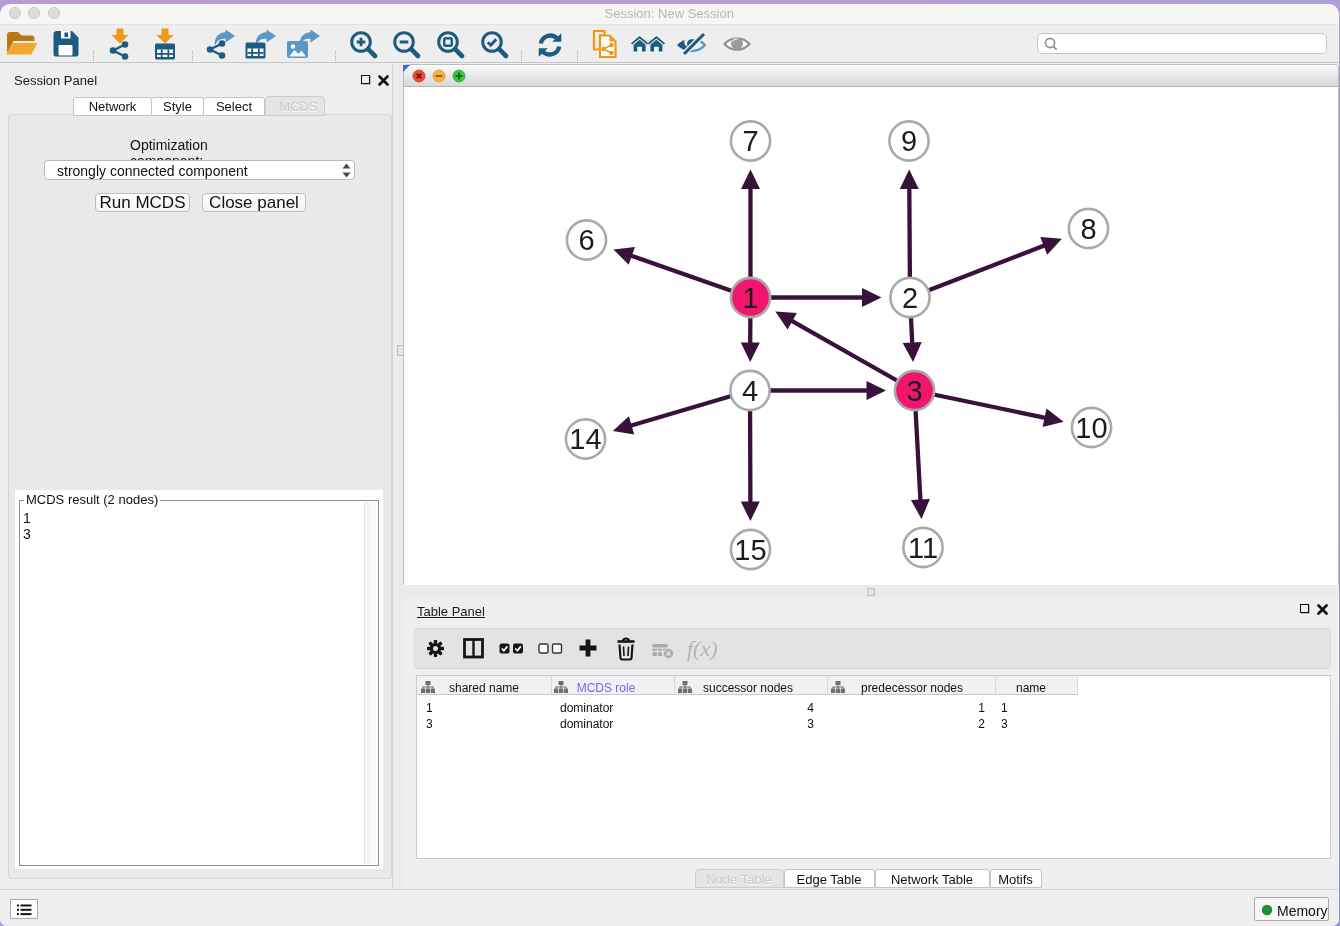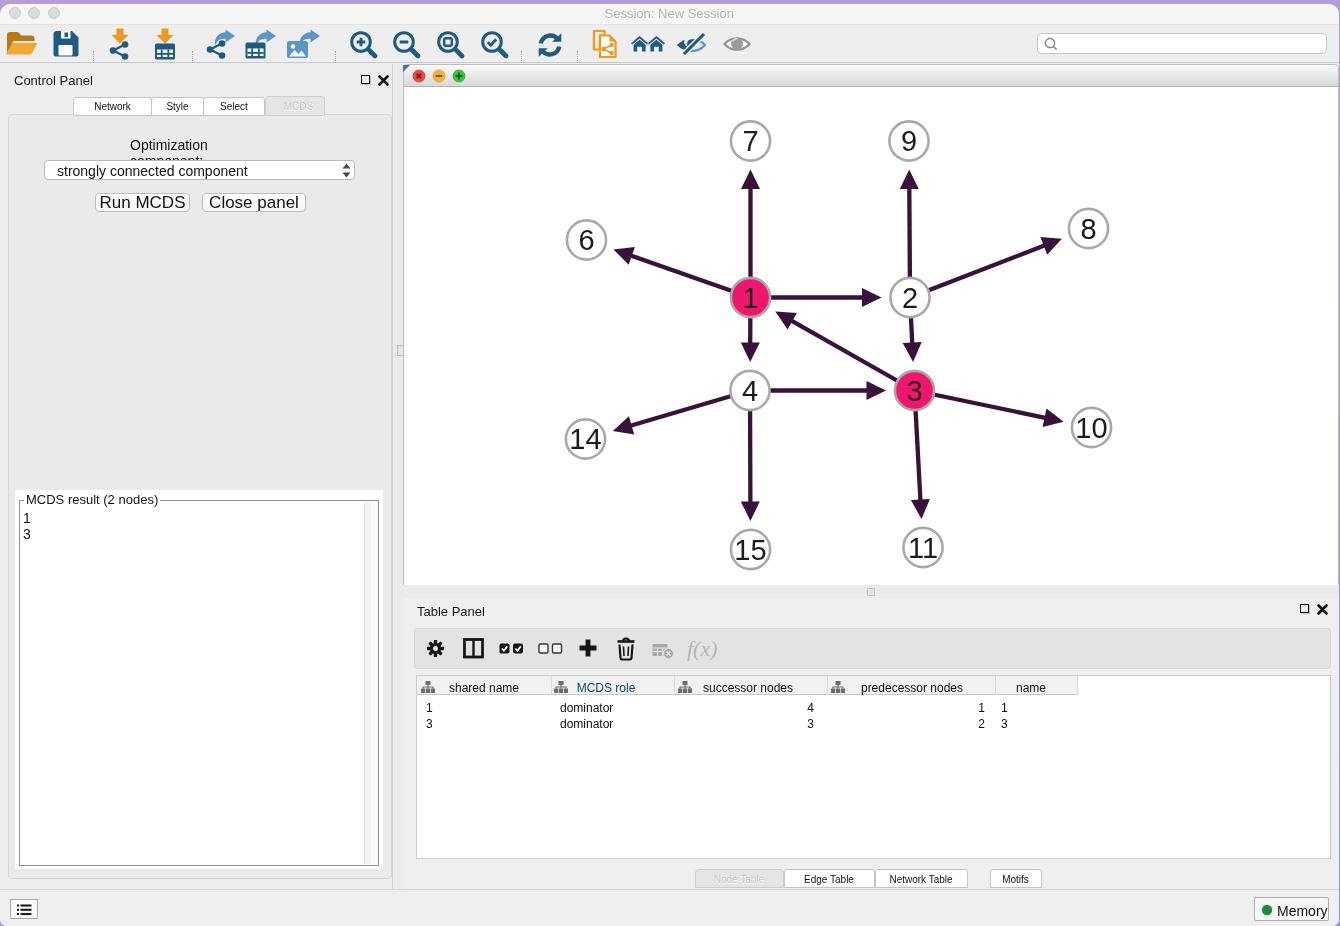--- a/index.html
+++ b/index.html
@@ -2,21 +2,21 @@
 <html><head>
 <meta charset="utf-8">
 <style>
   * { margin:0; padding:0; box-sizing:border-box; }
   html,body { width:1340px; height:926px; overflow:hidden; }
   body { font-family:"Liberation Sans",sans-serif; background:linear-gradient(160deg,#b89dd4 0%,#ab9fd8 55%,#8d93dd 100%); }
   .abs { position:absolute; }
   #win { position:absolute; left:0; top:4px; width:1338.5px; height:922px; background:#ededed; border-radius:10px 10px 7px 7px; overflow:hidden; }
   .sep { position:absolute; top:26px; height:28px; width:0; border-left:1.5px dotted #b0b0b0; }
   .tl-circle { position:absolute; width:12px; height:12px; border-radius:50%; background:#dcdcdc; border:1px solid #c9c9c9; }
-  .tab { position:absolute; height:19px; background:#fff; border:1px solid #c4c4c4; color:#111; font-size:10px; text-align:center; line-height:18px; border-radius:3px 3px 0 0; }
+  .tab { position:absolute; height:19px; background:#fff; border:1px solid #c4c4c4; color:#111; font-size:13px; text-align:center; line-height:18px; border-radius:3px 3px 0 0; }
   .tab.sel { background:#e5e5e5; border-color:#cdcdcd; color:#c8c8c8; text-shadow:0 1px 0 #fff; border-radius:4px 4px 0 0; }
   .btn { position:absolute; background:linear-gradient(#ffffff,#f4f4f4); border:1px solid #bdbdbd; border-radius:4px; font-size:17px; color:#111; text-align:center; }
 </style>
 </head>
 <body>
 <div id="win">
 
   <div class="abs" style="left:0;top:0;width:1338.5px;height:19.5px;background:#f6f6f6;border-radius:10px 10px 0 0;"></div>
   <div class="tl-circle" style="left:8.5px;top:3px;"></div>
   <div class="tl-circle" style="left:27.5px;top:3px;"></div>
@@ -160,21 +160,21 @@
   </div>
 
   <div class="abs" style="left:1037px;top:28.5px;width:290px;height:21px;background:#fff;border:1px solid #c6c6c6;border-radius:5px;"></div>
   <svg class="abs" style="left:1043px;top:31.5px" width="16" height="16">
       <circle cx="7" cy="7" r="4.6" fill="none" stroke="#8e8e8e" stroke-width="1.6"></circle>
       <line x1="10.4" y1="10.4" x2="13.6" y2="13.6" stroke="#8e8e8e" stroke-width="1.6"></line>
     </svg>
 
   <div class="abs" style="left:0;top:60px;width:1338.5px;height:825px;background:#ebebeb;"></div>
 <div class="abs" style="left:0;top:60px;width:393px;height:829px;background:#eeeeee;border-right:1px solid #d2d2d2;"></div>
-<div class="abs" style="left:14px;top:69px;font-size:13px;color:#1a1a1a;">Control Panel</div>
+<div class="abs" style="left:14px;top:69px;font-size:13px;color:#1a1a1a;">Session Panel</div>
 <div class="abs" style="left:361px;top:70.5px;width:9px;height:9px;border:1.6px solid #111;box-shadow:1px 1px 0 #bbb;"></div>
 <svg class="abs" style="left:377.5px;top:70.5px" width="11" height="11">
       <path d="M1.5 1.5 L9.5 9.5 M9.5 1.5 L1.5 9.5" stroke="#111" stroke-width="2.6" stroke-linecap="round"></path>
     </svg>
 <div class="abs" style="left:8px;top:110px;width:384px;height:765px;background:#eaeaea;border:1px solid #d5d5d5;border-radius:4px;"></div>
 <div class="tab" style="left:73px;top:93px;width:79px;">Network</div>
 <div class="tab" style="left:151px;top:93px;width:53px;">Style</div>
 <div class="tab" style="left:203px;top:93px;width:62px;">Select</div>
 <div class="tab sel" style="left:264.5px;top:92px;width:60px;height:20px;line-height:20px;padding-left:8px;">MCDS</div>
 <div class="abs" style="left:130px;top:133px;width:140px;font-size:14px;color:#111;">Optimization component:</div>
@@ -254,21 +254,21 @@
       <text x="346.5" y="64.4" font-size="29" fill="#1c1c1c" text-anchor="middle">7</text>
       <text x="684.5" y="151.9" font-size="29" fill="#1c1c1c" text-anchor="middle">8</text>
       <text x="505" y="64.4" font-size="29" fill="#1c1c1c" text-anchor="middle">9</text>
       <text x="687.5" y="350.9" font-size="29" fill="#1c1c1c" text-anchor="middle">10</text>
       <text x="519" y="470.9" font-size="29" fill="#1c1c1c" text-anchor="middle">11</text>
       <text x="181.5" y="362.4" font-size="29" fill="#1c1c1c" text-anchor="middle">14</text>
       <text x="346.5" y="472.9" font-size="29" fill="#1c1c1c" text-anchor="middle">15</text>
     </svg>
 <div class="abs" style="left:866.5px;top:583.5px;width:8px;height:8px;background:#e3e3e3;border:1px solid #c2c2c2;"></div>
 <div class="abs" style="left:403px;top:593.5px;width:935.5px;height:291.5px;background:#efefef;"></div>
-<div class="abs" style="left:417px;top:600px;font-size:13px;color:#1a1a1a;">Table Panel</div>
+<div class="abs" style="left:417px;top:600px;font-size:13px;color:#1a1a1a;text-decoration:underline;">Table Panel</div>
 <div class="abs" style="left:1300px;top:600px;width:9px;height:9px;border:1.6px solid #111;box-shadow:1px 1px 0 #bbb;"></div>
 <svg class="abs" style="left:1316.5px;top:599.5px" width="11" height="11">
       <path d="M1.5 1.5 L9.5 9.5 M9.5 1.5 L1.5 9.5" stroke="#111" stroke-width="2.6" stroke-linecap="round"></path>
     </svg>
 <div class="abs" style="left:414px;top:624px;width:917px;height:41px;background:#e3e3e3;border:1px solid #d8d8d8;border-radius:3px;"></div>
 <svg class="abs" style="left:426.5px;top:635.5px" width="17" height="17">
       <g fill="#161616" transform="translate(8.5,8.5)">
         <rect x="-1.7" y="-8.6" width="3.4" height="4.6" rx="1.1" transform="rotate(0)"></rect>
         <rect x="-1.7" y="-8.6" width="3.4" height="4.6" rx="1.1" transform="rotate(45)"></rect>
         <rect x="-1.7" y="-8.6" width="3.4" height="4.6" rx="1.1" transform="rotate(90)"></rect>
@@ -339,21 +339,21 @@
       <g fill="#6e6e6e">
         <rect x="4.5" y="0" width="5" height="4"></rect>
         <rect x="0" y="7.5" width="4.2" height="4.5"></rect>
         <rect x="4.9" y="7.5" width="4.2" height="4.5"></rect>
         <rect x="9.8" y="7.5" width="4.2" height="4.5"></rect>
       </g>
       <g stroke="#6e6e6e" stroke-width="1.2" fill="none">
         <path d="M7 4 v2 M2 7.5 v-1.5 h10 v1.5 M7 6 v1.5"></path>
       </g>
     </svg>
-<div class="abs" style="left:526px;top:677px;width:160px;text-align:center;font-size:12px;color:#0c4a6e;">MCDS role</div>
+<div class="abs" style="left:526px;top:677px;width:160px;text-align:center;font-size:12px;color:#8b5cf6;">MCDS role</div>
 <svg class="abs" style="left:678px;top:677px" width="14" height="12">
       <g fill="#6e6e6e">
         <rect x="4.5" y="0" width="5" height="4"></rect>
         <rect x="0" y="7.5" width="4.2" height="4.5"></rect>
         <rect x="4.9" y="7.5" width="4.2" height="4.5"></rect>
         <rect x="9.8" y="7.5" width="4.2" height="4.5"></rect>
       </g>
       <g stroke="#6e6e6e" stroke-width="1.2" fill="none">
         <path d="M7 4 v2 M2 7.5 v-1.5 h10 v1.5 M7 6 v1.5"></path>
       </g>
@@ -377,21 +377,21 @@
 <div class="abs" style="left:714px;top:696px;width:100px;text-align:right;font-size:12px;color:#111;height:16px;line-height:16px;">4</div>
 <div class="abs" style="left:885px;top:696px;width:100px;text-align:right;font-size:12px;color:#111;height:16px;line-height:16px;">1</div>
 <div class="abs" style="left:1001px;top:696px;font-size:12px;color:#111;height:16px;line-height:16px;">1</div>
 <div class="abs" style="left:426px;top:711.5px;font-size:12px;color:#111;height:16px;line-height:16px;">3</div>
 <div class="abs" style="left:560px;top:711.5px;font-size:12px;color:#111;height:16px;line-height:16px;">dominator</div>
 <div class="abs" style="left:714px;top:711.5px;width:100px;text-align:right;font-size:12px;color:#111;height:16px;line-height:16px;">3</div>
 <div class="abs" style="left:885px;top:711.5px;width:100px;text-align:right;font-size:12px;color:#111;height:16px;line-height:16px;">2</div>
 <div class="abs" style="left:1001px;top:711.5px;font-size:12px;color:#111;height:16px;line-height:16px;">3</div>
 <div class="tab sel" style="left:694.5px;top:864.5px;width:89px;height:19px;line-height:19px;">Node Table</div>
 <div class="tab" style="left:783.5px;top:864.5px;width:91px;height:19px;line-height:19px;">Edge Table</div>
-<div class="tab" style="left:874.5px;top:864.5px;width:93px;height:19px;line-height:19px;">Network Table</div>
+<div class="tab" style="left:874.5px;top:864.5px;width:115px;height:19px;line-height:19px;">Network Table</div>
 <div class="tab" style="left:989.5px;top:864.5px;width:52px;height:19px;line-height:19px;text-align:center;">Motifs</div>
 <div class="abs" style="left:0;top:885px;width:1338.5px;height:37px;background:#efefef;border-top:1px solid #d4d4d4;"></div>
 <div class="abs" style="left:10px;top:895px;width:28px;height:20px;background:#fdfdfd;border:1px solid #ababab;"></div>
 <svg class="abs" style="left:17px;top:899.5px" width="15" height="12">
 <g fill="#161616">
         <rect x="0" y="0.5" width="2" height="2"></rect>
         <rect x="0" y="4.8" width="2" height="2"></rect>
         <rect x="0" y="9.1" width="2" height="2"></rect>
 <rect x="3.5" y="0.5" width="11" height="2"></rect>
         <rect x="3.5" y="4.8" width="11" height="2"></rect>

